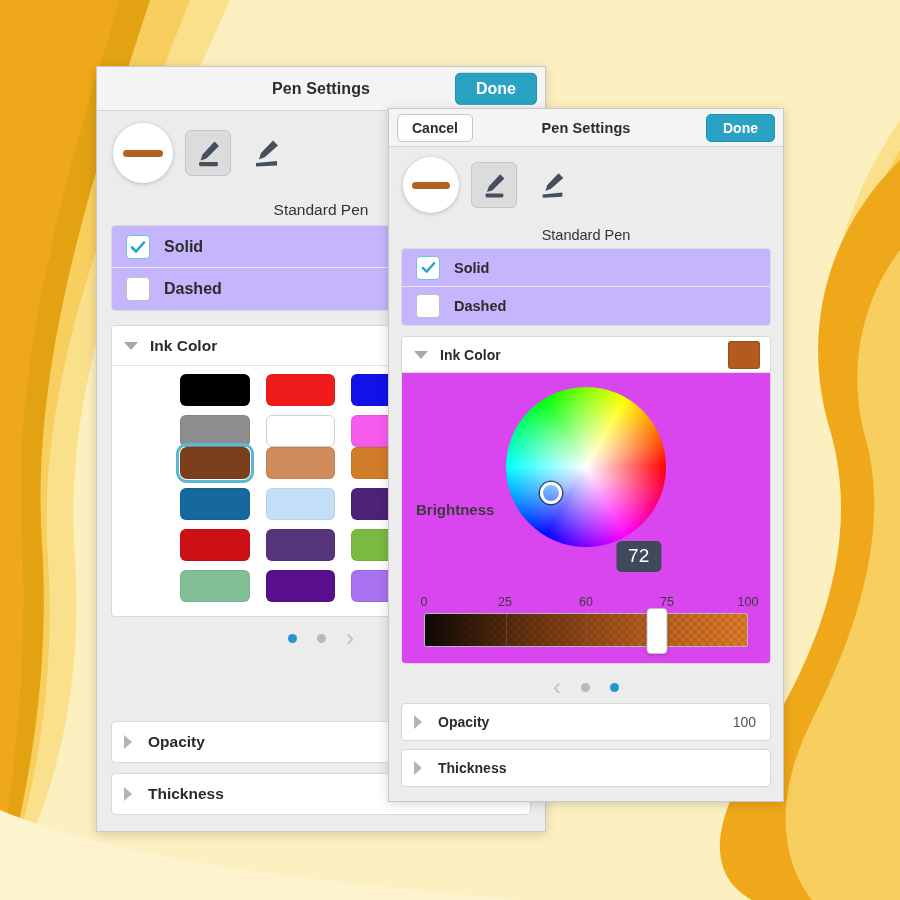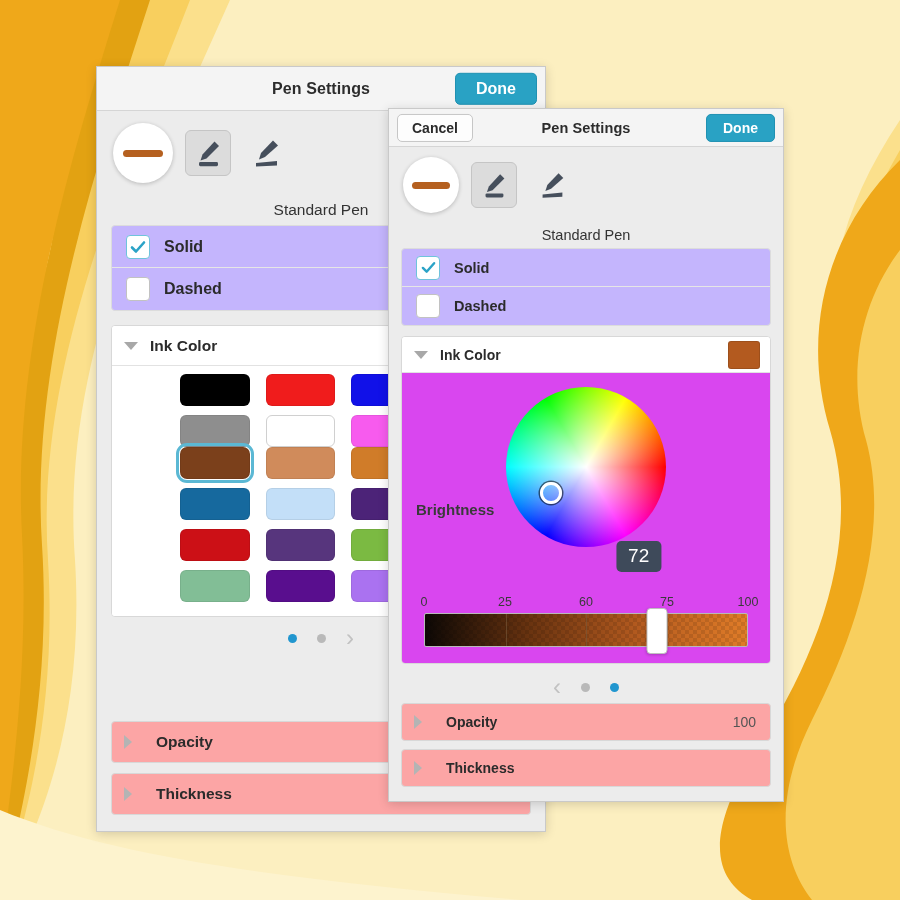--- a/index.html
+++ b/index.html
@@ -216,23 +216,23 @@
     background: #FFFFFF; border: 1px solid #C0C0C0; border-radius: 4px;
     box-shadow: 0 1px 3px rgba(0,0,0,0.2); cursor: ew-resize;
     transform: translateX(-50%);
   }
 
   
   .bottom-rows { position: absolute; left: 0; right: 0; }
   .panel-left .bottom-rows { bottom: 6px; }
   .panel-right .bottom-rows { bottom: 6px; }
   .crow {
-    margin: 0 14px 10px 14px; background: #fca5a5;
+    margin: 0 14px 10px 14px; background: #ffffff;
     border: 1px solid #D8D8D8; border-radius: 4px;
-    height: 42px; display: flex; align-items: center; gap: 24px;
+    height: 42px; display: flex; align-items: center; gap: 16px;
     padding: 0 12px; cursor: pointer; position: relative;
   }
   .panel-right .crow { height: 38px; margin: 0 12px 8px 12px; }
 </style>
 </head>
 <body>
 
 <svg id="bg" viewBox="0 0 900 900">
   <rect x="0" y="0" width="900" height="900" fill="#FCEFC0"></rect>
 

